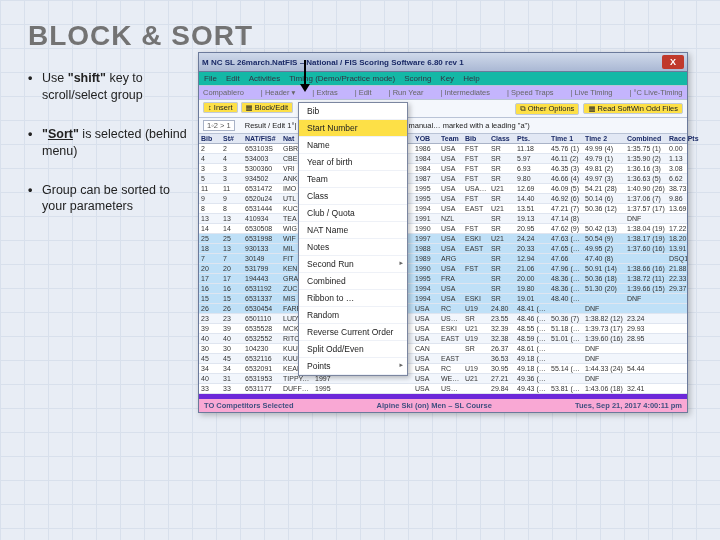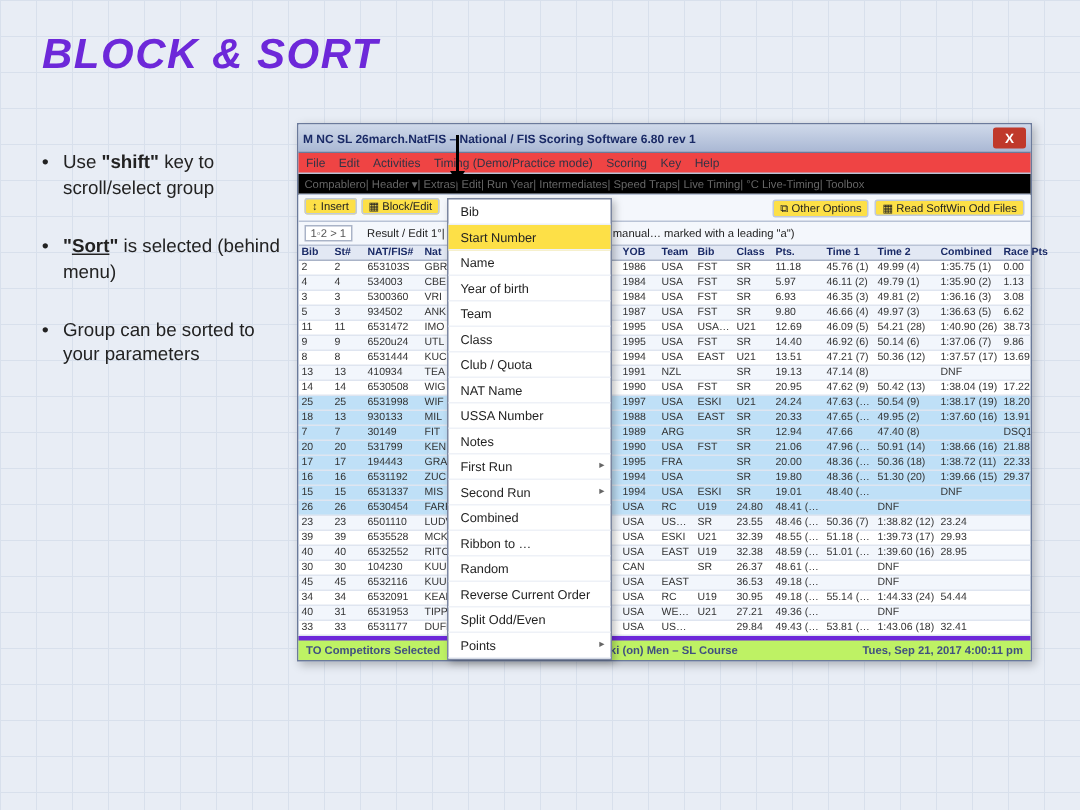--- a/index.html
+++ b/index.html
@@ -12,24 +12,22 @@
     background-size: 24px 24px;
     width: 720px;
     height: 540px;
     position: relative;
     overflow: hidden;
     padding: 20px 28px;
   }
   h1.title {
     font-size: 28px;
     font-weight: 900;
-    font-style: italic;
-    color: #6d28d9;
+    color: #737373;
     letter-spacing: 1px;
-    margin-bottom: 30px;
   }
   .stage { display: flex; gap: 10px; }
   .bullets {
     width: 160px;
     font-size: 12.5px;
     line-height: 1.35;
     color: #222;
     padding-top: 18px;
   }
   .bullets ul { list-style: none; }
@@ -69,29 +67,29 @@
     background: #c0392b;
     color: #fff; font-weight: 700;
     display:flex;align-items:center;justify-content:center;
     border-radius:2px;
     font-size:9px;
   }
   .menubar {
     display:flex; gap:9px;
     padding:2px 5px;
     font-size:8px;
-    background:#ef4444;
+    background:#14b8a6;
     border-bottom:1px solid #b9c3d6;
     color:#334;
   }
   .toolbar {
-    display:flex; gap:0;
+    display:flex; gap:17px;
     padding:2px 4px;
     font-size:7.5px;
-    background:#000000;
+    background:#c4b5fd;
     border-bottom:1px solid #b9c3d6;
     color:#666;
     align-items:center;
     overflow:hidden;
     white-space:nowrap;
   }
   .toolbar span { display:inline-block; }
   .toolbar2 {
     display:flex; gap:4px; align-items:center;
     padding:2px 4px;
@@ -122,21 +120,21 @@
     white-space:nowrap;
     overflow:hidden;
     text-overflow:ellipsis;
   }
   .grid-row { background:#fff; color:#333; }
   .grid-row.alt { background:#f2f6fc; }
   .grid-row.hl { background:#bfe0f7; }
   .grid-body { max-height:280px; overflow:hidden; }
   .statusbar {
     display:flex;justify-content:space-between;
-    background:#bef264;border-top:3px solid #6d28d9;
+    background:#f9a8d4;border-top:5px solid #6d28d9;
     font-size:7.5px;padding:2px 5px;color:#405080;font-weight:600;
   }
 
   
   .dropdown {
     position:absolute;
     top:50px; left:100px;
     width:110px;
     background:#fff;
     border:1px solid #7b86a0;
@@ -654,23 +652,21 @@
     <div class="arrow"></div>
     <div class="dropdown" id="dropdown">
         <div class="menuitem">Bib</div>
         <div class="menuitem sel">Start Number</div>
         <div class="menuitem">Name</div>
         <div class="menuitem">Year of birth</div>
         <div class="menuitem">Team</div>
         <div class="menuitem">Class</div>
         <div class="menuitem">Club / Quota</div>
         <div class="menuitem">NAT Name</div>
-        <div class="menuitem">USSA Number</div>
         <div class="menuitem">Notes</div>
-        <div class="menuitem sub">First Run</div>
         <div class="menuitem sub">Second Run</div>
         <div class="menuitem">Combined</div>
         <div class="menuitem">Ribbon to …</div>
         <div class="menuitem">Random</div>
         <div class="menuitem">Reverse Current Order</div>
         <div class="menuitem">Split Odd/Even</div>
         <div class="menuitem sub">Points</div>
       </div>
   </div>
 </div>

